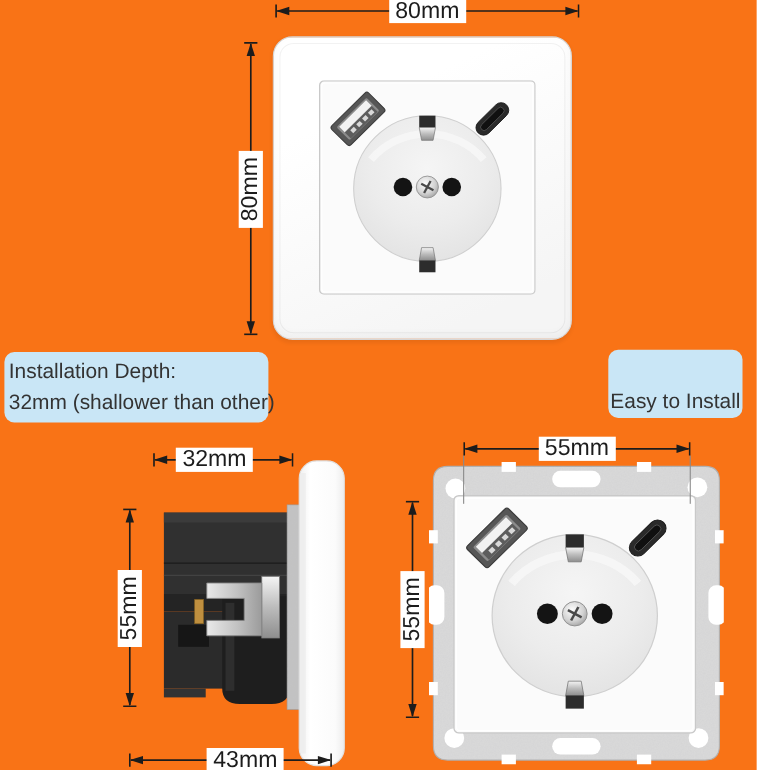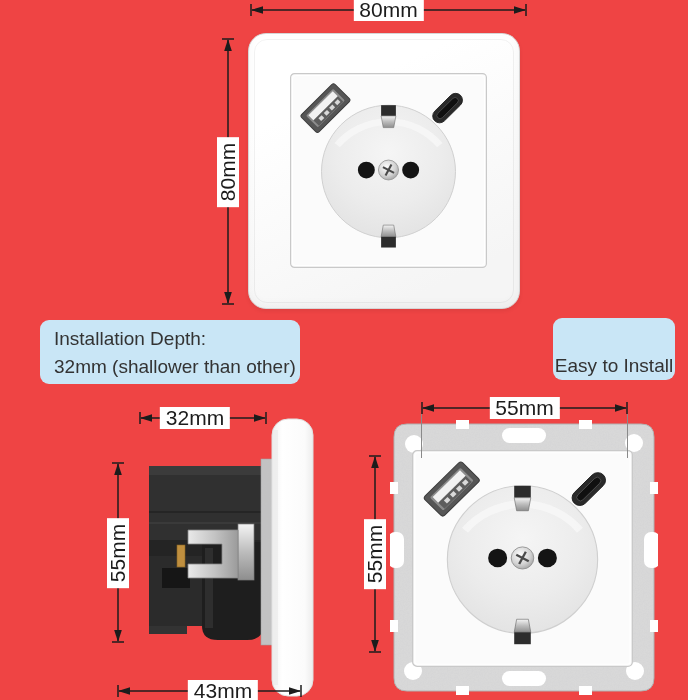--- a/index.html
+++ b/index.html
@@ -1,36 +1,36 @@
 <!DOCTYPE html>
 <html><head>
 <meta charset="utf-8">
 <style>
   html,body{margin:0;padding:0;background:#ffffff;}
   #stage{
-    position:relative;width:688px;height:700px;background:#ef4444;overflow:hidden;
+    position:relative;width:688px;height:700px;background:#f97316;overflow:hidden;
     font-family:"Liberation Sans", sans-serif;color:#1c1c1c;
   }
   .abs{position:absolute;}
   
   .dim{position:absolute;}
   .dim svg{display:block;}
   .dim-label{
     position:absolute;left:50%;top:50%;transform:translate(-50%,-50%);
     background:#ffffff;padding:0 6px;font-size:21px;line-height:22px;
     color:#1c1c1c;white-space:nowrap;
   }
   .dim-label.vert{transform:translate(-50%,-50%) rotate(-90deg);}
   
   .callout{
     position:absolute;background:#c9e6f6;border-radius:9px;color:#333333;
     font-size:19px;line-height:28px;
   }
   .callout .line{display:block;white-space:nowrap;}
-  #callout-depth{left:4px;top:320px;width:260px;height:64px;padding:5px 0 0 14px;box-sizing:border-box;margin-left:36px;}
+  #callout-depth{left:4px;top:320px;width:240px;height:64px;padding:5px 0 0 4px;box-sizing:border-box;}
   #callout-easy{left:553px;top:318px;width:122px;height:62px;display:flex;align-items:flex-end;justify-content:center;}
   
   #front-plate{
     left:248px;top:33px;width:272px;height:276px;border-radius:18px;
     background:linear-gradient(155deg,#ffffff 25%,#f5f5f5 85%);
     border:1px solid #d6d6d6;box-sizing:border-box;
     box-shadow:inset 0 1px 0 #ffffff, inset 0 -4px 8px rgba(0,0,0,0.04), 0 2px 4px rgba(0,0,0,0.07);
   }
   #front-plate-bevel{
     position:absolute;left:5px;top:5px;right:5px;bottom:5px;border-radius:13px;

